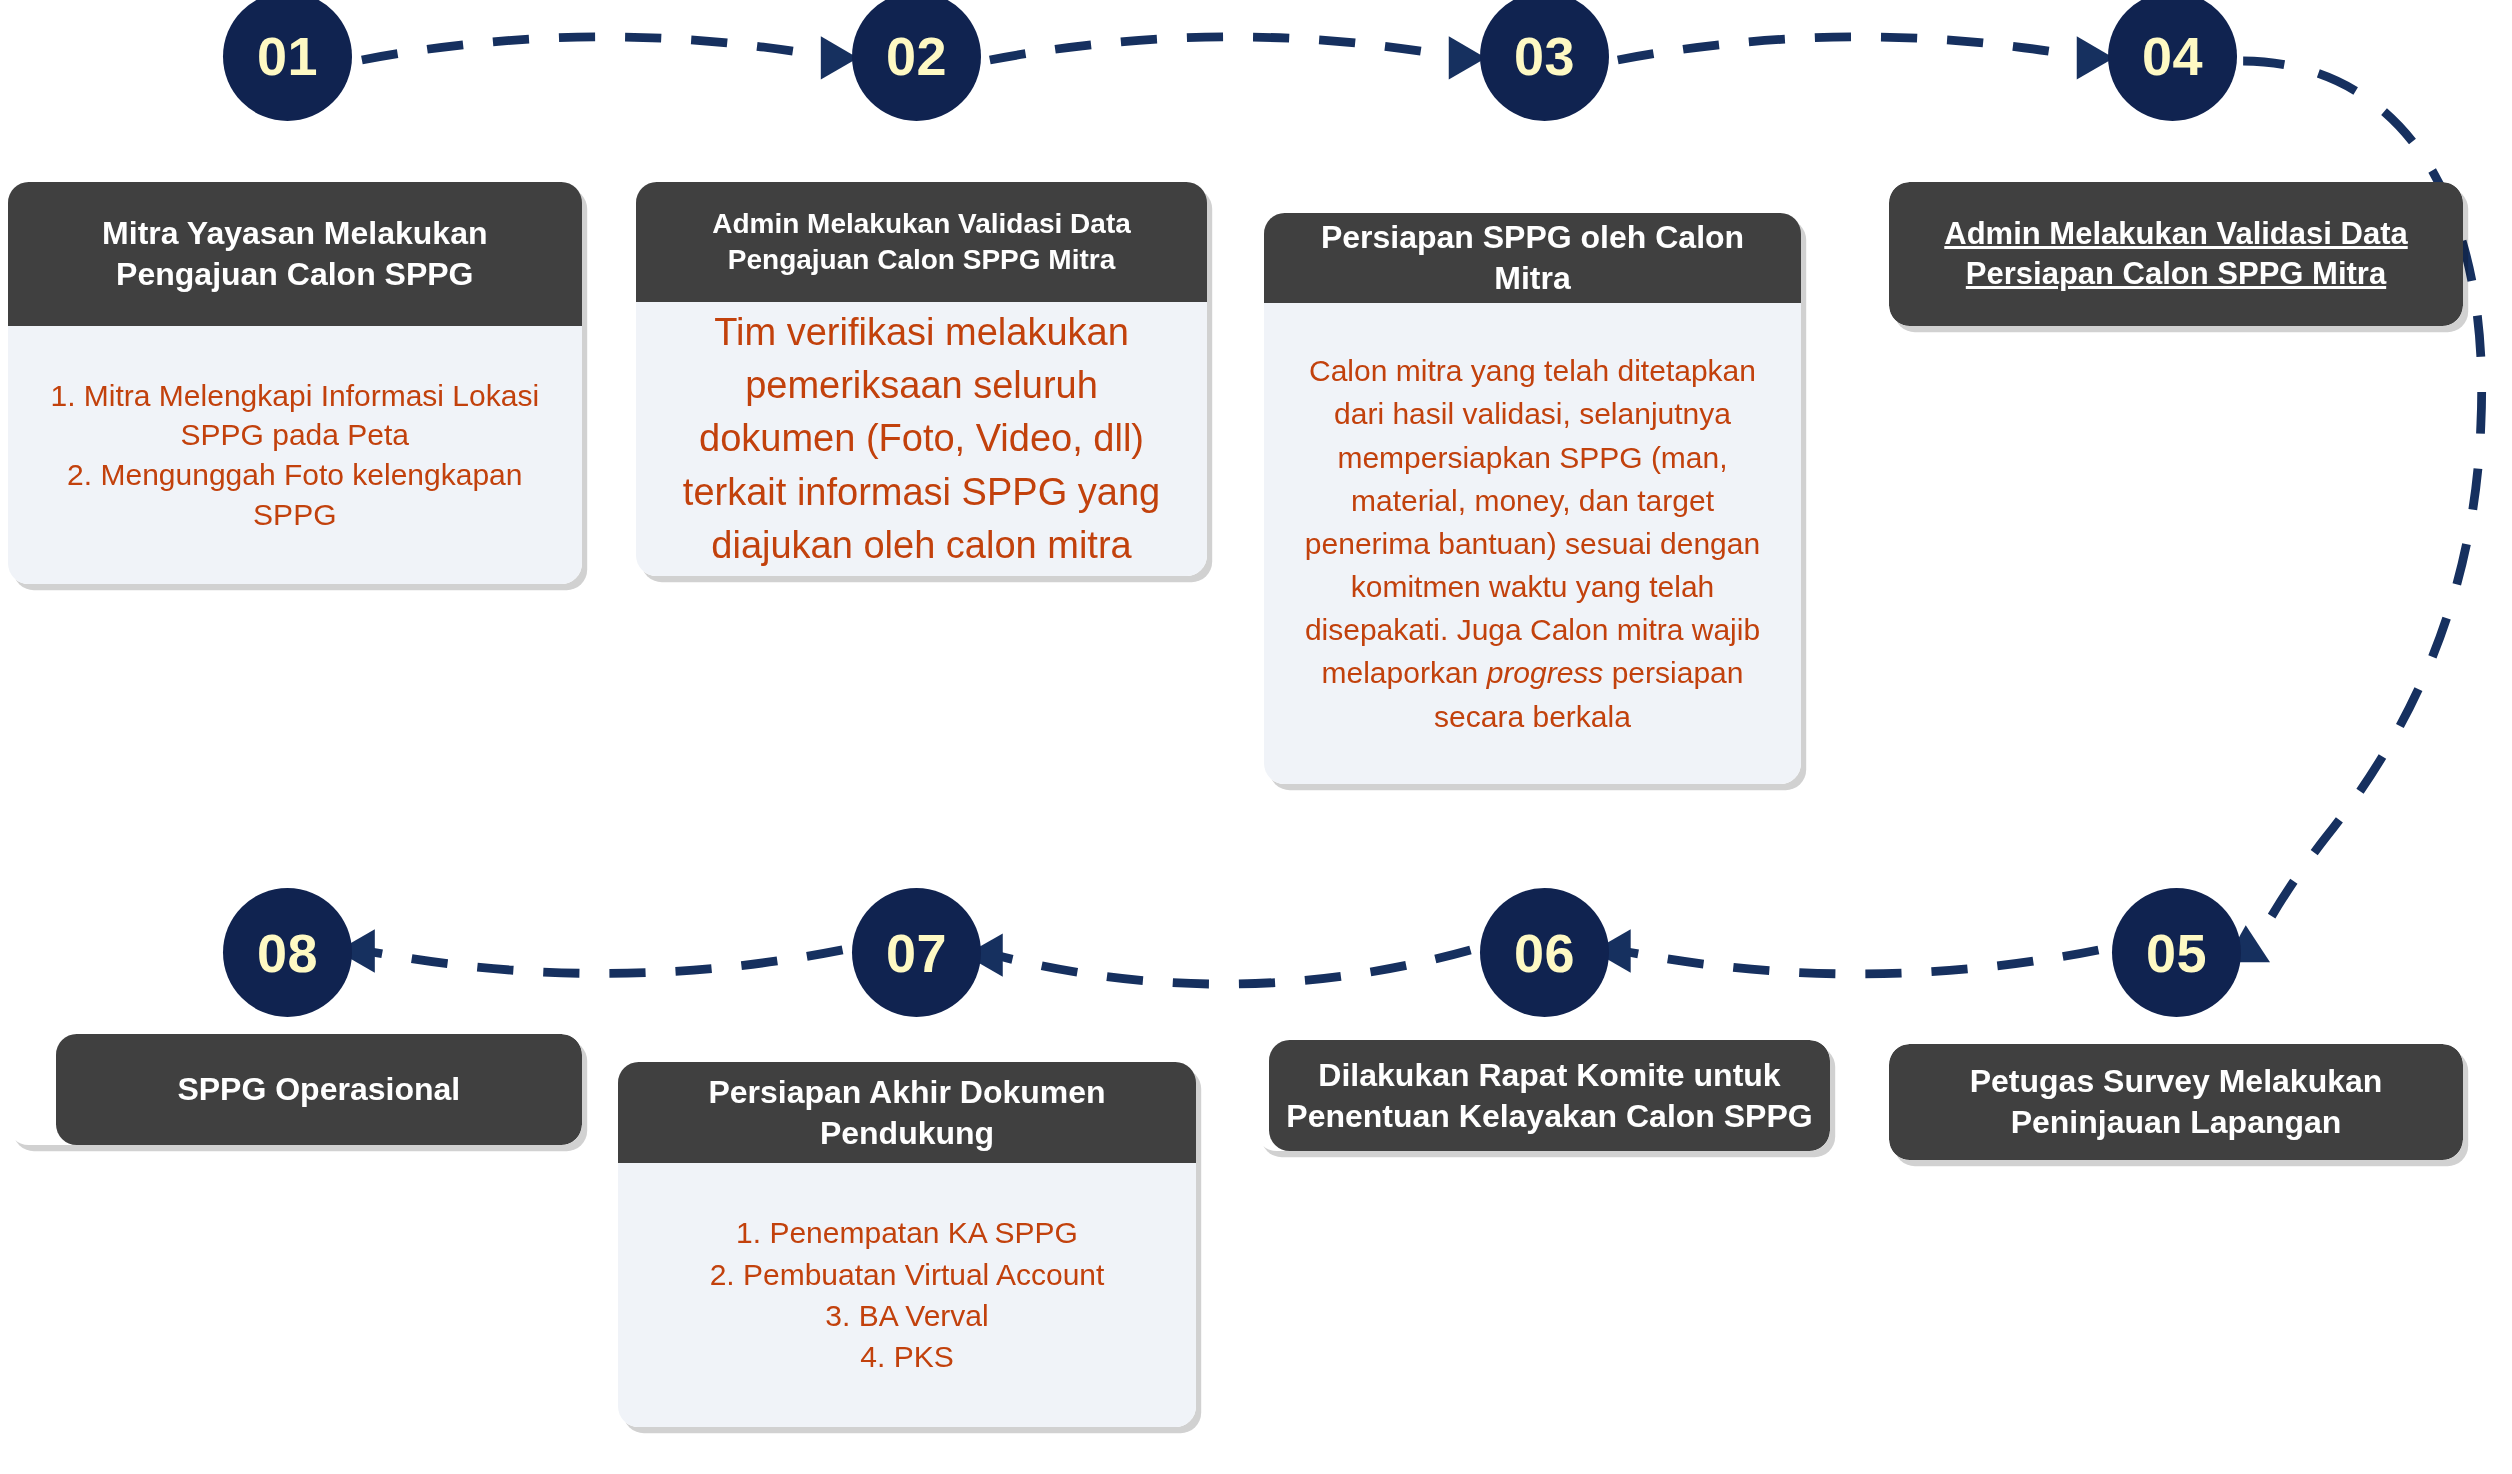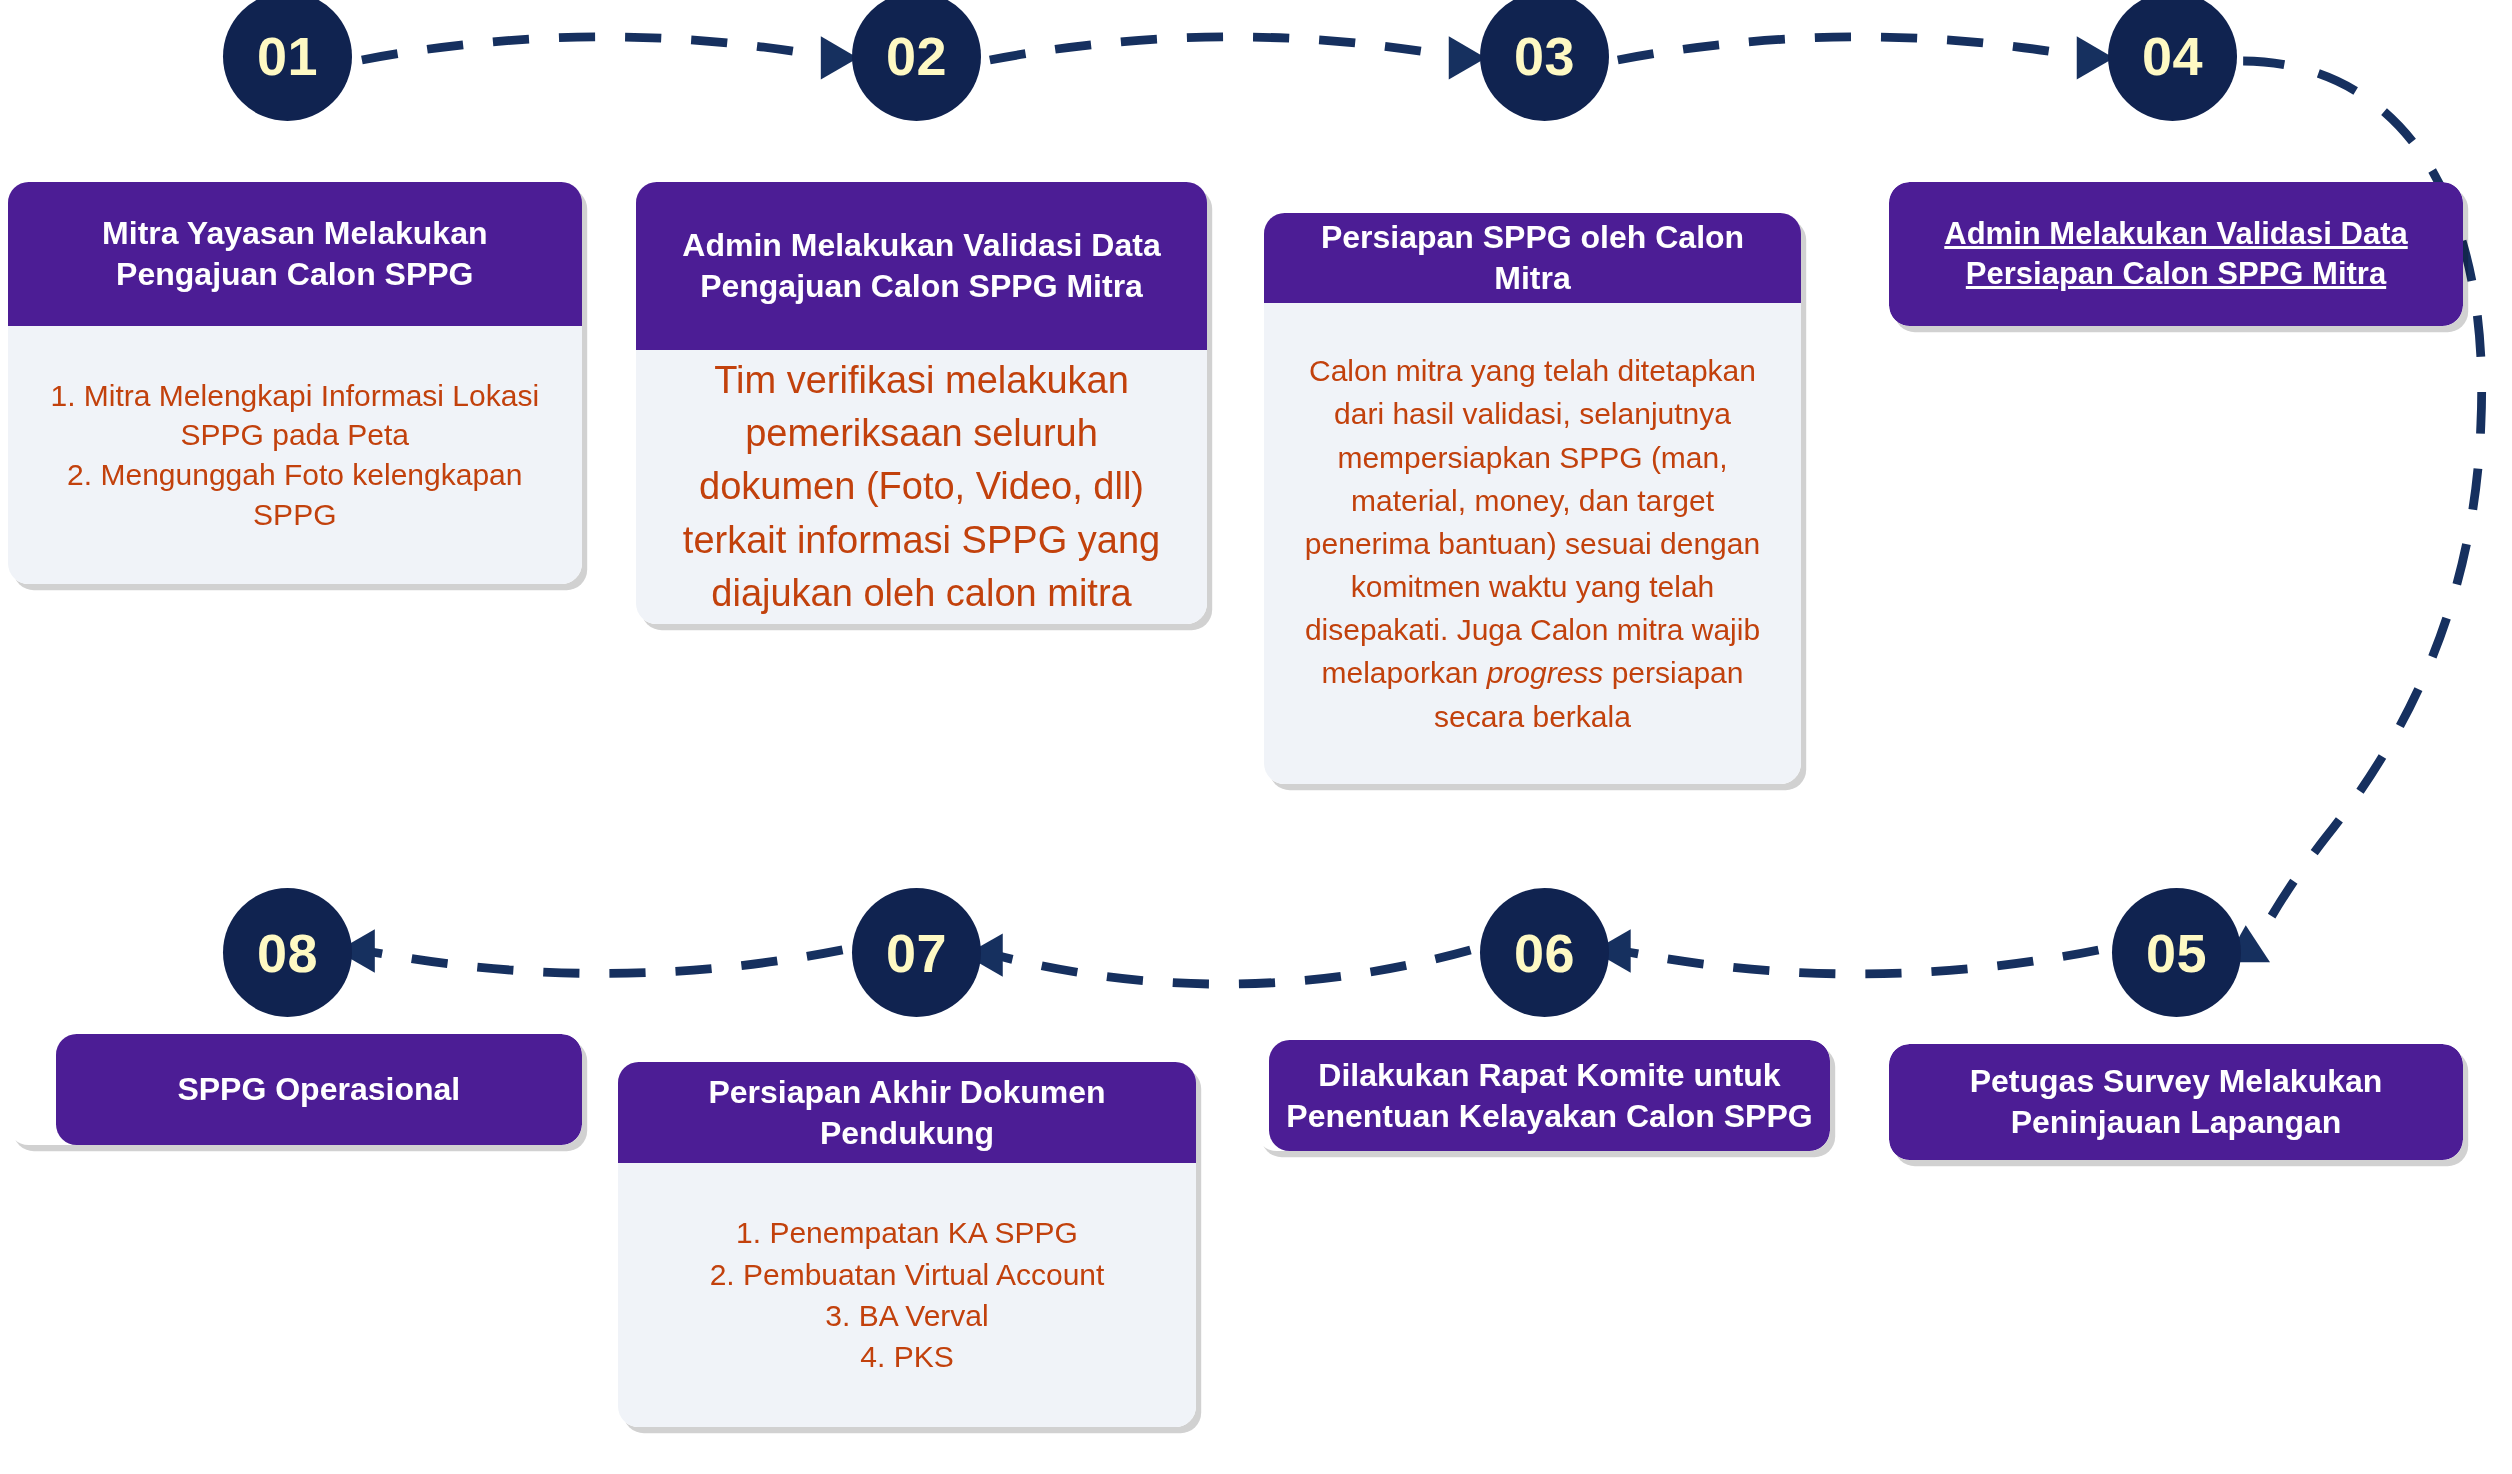--- a/index.html
+++ b/index.html
@@ -13,36 +13,36 @@
 
   
   .badge{position:absolute;z-index:3;width:129px;height:129px;border-radius:50%;
          background:#102350;display:flex;align-items:center;justify-content:center;}
   .badge span{color:#fef9c3;font-size:54px;font-weight:700;letter-spacing:0.5px;
               line-height:1;}
 
   
   .card{position:absolute;z-index:2;border-radius:20.7px;overflow:hidden;
         box-shadow:5.2px 6.2px 0 rgba(0,0,0,0.18);}
-  .card .head{background:#4c1d95;color:#ffffff;
+  .card .head{background:#404040;color:#ffffff;
               display:flex;align-items:center;justify-content:center;
               text-align:center;font-weight:700;box-sizing:border-box;}
   .card .body{background:#F0F3F8;color:#c2410c;
               display:flex;flex-direction:column;align-items:center;
               justify-content:center;text-align:center;box-sizing:border-box;}
   .card .body p{margin:0;}
   .card.solo .head{height:100%;border-radius:20.7px;}
 
   
   #card-01{left:7.8px;  top:182px;  width:574px;}
   #card-01 .head{height:144px;font-size:32px;line-height:1.28;padding:0 20.7px;}
   #card-01 .body{height:258px;font-size:30px;line-height:1.32;padding:0 31px;}
 
   #card-02{left:636px;top:182px;  width:571px;}
-  #card-02 .head{height:168px;font-size:32px;line-height:1.28;padding:0 23px;}
+  #card-02 .head{height:120px;font-size:28px;line-height:1.28;padding:0 23px;}
   #card-02 .body{height:274px;font-size:38px;line-height:1.40;padding:0 28px;}
 
   #card-03{left:1264px;top:184px;  width:537px;margin-top:29px;}
   #card-03 .head{height:90px;font-size:32px;line-height:1.28;padding:0 20.7px;}
   #card-03 .body{height:481px;font-size:30px;line-height:1.44;padding:0 32px;}
 
   #card-04{left:1889px;top:182px;  width:574px;height:144px;}
   #card-04 .head{height:100%;font-size:31px;line-height:1.28;padding:0 15px;text-decoration:underline;}
 
   #card-08{left:7.8px;  top:1034px; width:574px;height:111px;}

